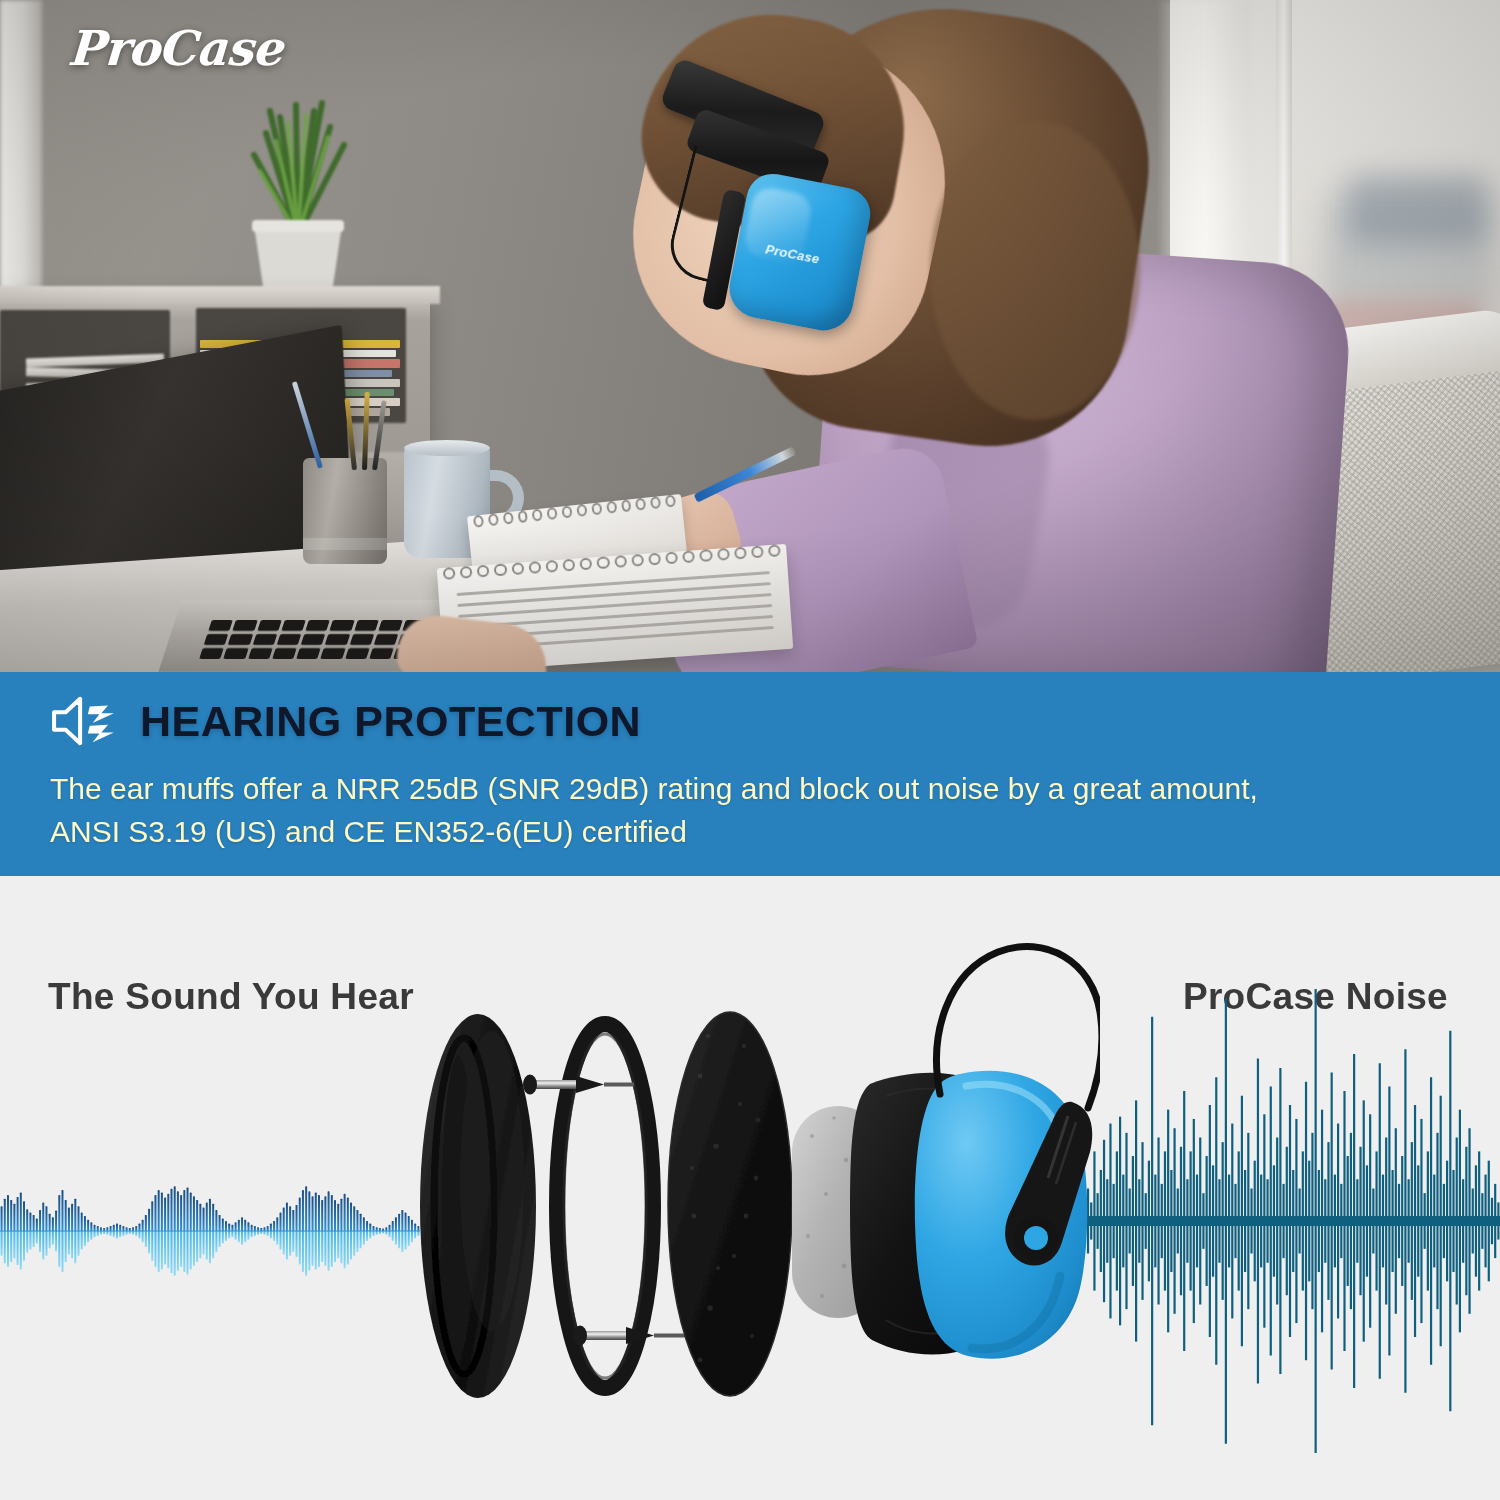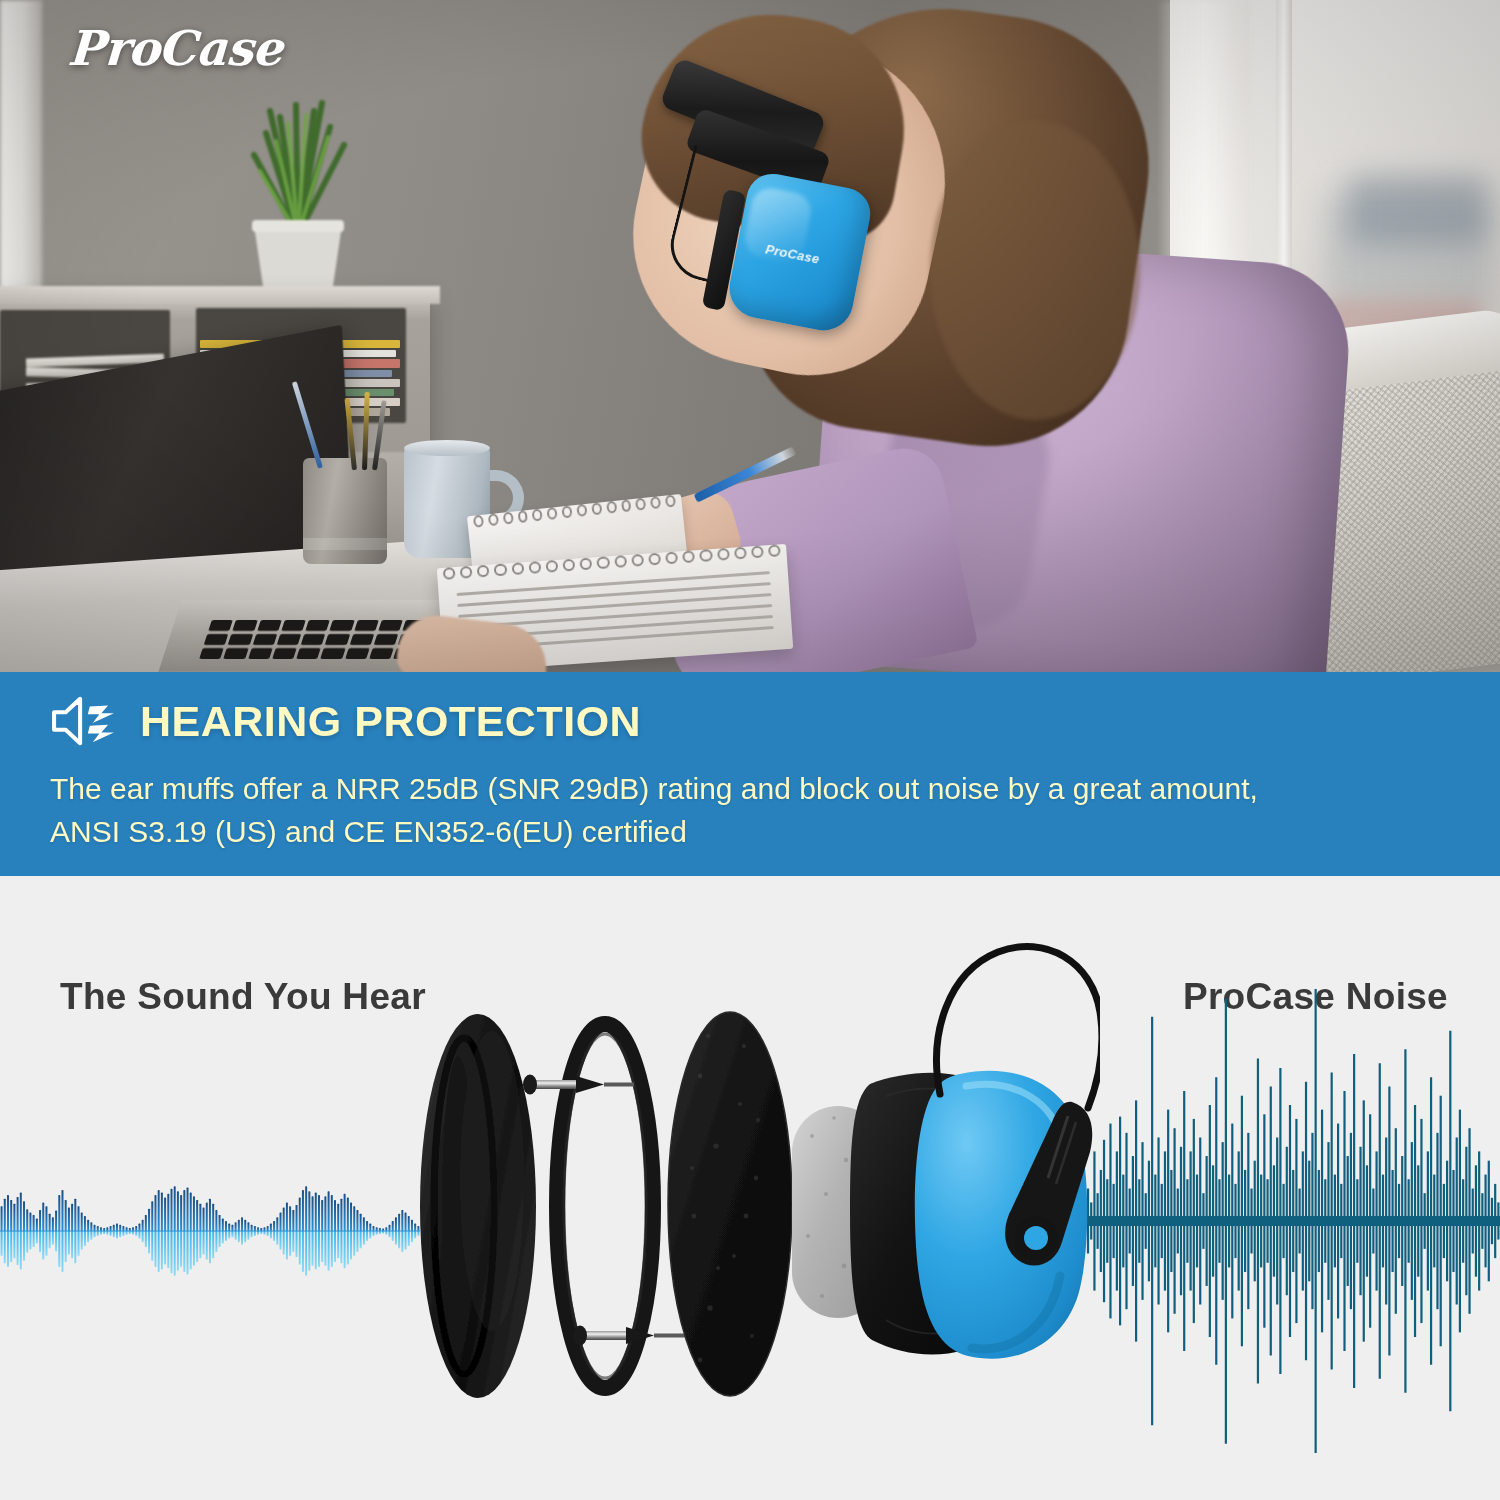--- a/index.html
+++ b/index.html
@@ -280,40 +280,40 @@
   
   .banner {
     position:absolute; left:0; top:672px; width:1500px; height:204px;
     background:#2880bd;
   }
   .banner-head {
     position:absolute; left:48px; top:22px; display:flex; align-items:center; gap:22px;
   }
   .speaker-icon { width:70px; height:54px; flex:none; }
   .banner-title {
-    color:#fef9c3; font-size:43px; font-weight:700; letter-spacing:.5px;
+    color:#0f172a; font-size:43px; font-weight:700; letter-spacing:.5px;
     text-shadow:0 2px 5px rgba(0,0,0,.18);
     text-align:right;
   }
   .banner-body {
     position:absolute; left:50px; top:96px; width:1400px;
     color:#fef9c3; font-size:30px; line-height:1.42; font-weight:400;
     text-shadow:0 1px 3px rgba(0,0,0,.15);
   }
 
   
   .lower {
     position:absolute; left:0; top:876px; width:1500px; height:624px;
     background:#efefef;
   }
   .lbl {
     position:absolute; top:100px; color:#3a3a3a;
     font-size:37px; font-weight:700; letter-spacing:.3px;
   }
-  .lbl-left  { left:48px;margin-left:12px; }
+  .lbl-left  { left:48px; }
   .lbl-right { right:52px; }
 
   
   .wave-left  { position:absolute; left:0;   top:285px; width:420px; height:140px; }
   .wave-right { position:absolute; right:0;  top:100px; width:420px; height:490px; }
 
   
   .product { position:absolute; left:400px; top:40px; width:700px; height:580px; }
 </style>
 </head>

